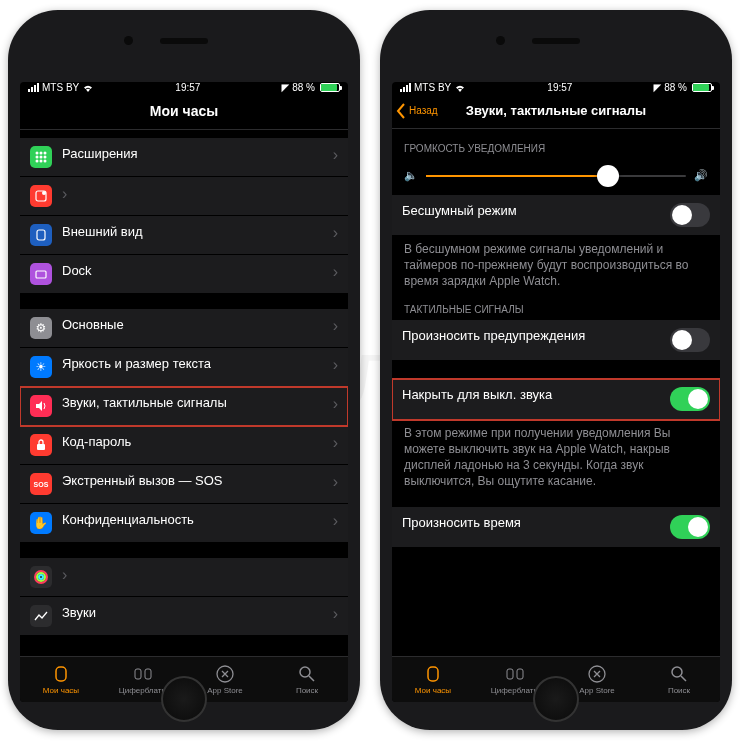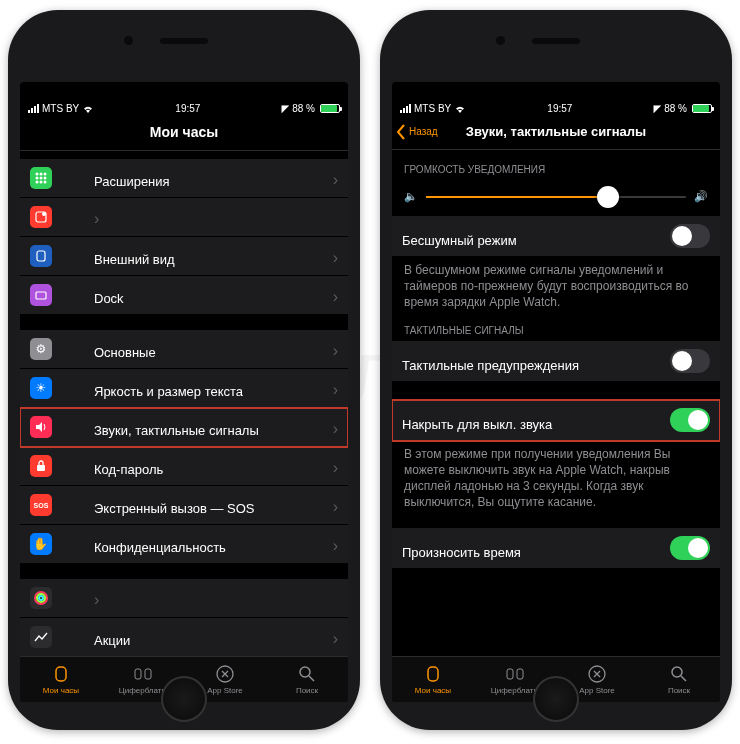--- a/index.html
+++ b/index.html
@@ -69,21 +69,21 @@
     width: 46px;
     height: 46px;
     border: 2px solid #333;
     border-radius: 50%;
     background: radial-gradient(circle, #1a1a1a 0%, #0a0a0a 100%);
   }
   .status-bar {
     display: flex;
     justify-content: space-between;
     align-items: center;
-    padding: 21px 8px 2px;
+    padding: 0 8px 2px;
     font-size: 10px;
     color: #fff;
   }
   .status-left, .status-right { display: flex; align-items: center; gap: 3px; }
   .signal { display: inline-flex; align-items: flex-end; gap: 1px; }
   .signal span { width: 2px; background: #fff; }
   .signal span:nth-child(1){height:3px}
   .signal span:nth-child(2){height:5px}
   .signal span:nth-child(3){height:7px}
   .signal span:nth-child(4){height:9px}
@@ -130,27 +130,26 @@
 
   .content {
     flex: 1;
     overflow-y: hidden;
     background: #000;
   }
   .group { margin-top: 16px; }
   .group.tight { margin-top: 8px; }
   .row {
     display: flex;
-    align-items: flex-end;
+    align-items: flex-start;
     padding: 8px 10px;
     background: #1c1c1e;
     border-bottom: 0.5px solid #000;
     min-height: 36px;
     position: relative;
-    gap: 32px;
   }
   .row:last-child { border-bottom: none; }
   .row.highlight {
     outline: 2px solid #c0392b;
     outline-offset: -1px;
     z-index: 2;
   }
   .row-icon {
     width: 22px; height: 22px;
     border-radius: 5px;
@@ -387,21 +386,21 @@
               </svg>
             </div>
           <span class="chevron">›</span>
         </div>
         <div class="row">
           <div class="row-icon bg-black">
               <svg width="14" height="14" viewBox="0 0 14 14">
                 <path d="M1 11 L5 6 L8 9 L13 3" stroke="#fff" fill="none" stroke-width="1.3"></path>
               </svg>
             </div>
-          <span class="row-label">Акции</span>
+          <span class="row-label">Звуки</span>
           <span class="chevron">›</span>
         </div>
       </div>
     </div>
 
     <div class="tab-bar">
       <div class="tab active">
         <svg class="tab-icon" viewBox="0 0 20 20">
             <rect x="5" y="3" width="10" height="14" rx="4" fill="none" stroke="currentColor" stroke-width="1.5"></rect>
           </svg>
@@ -485,21 +484,21 @@
       <div class="row" style="border-top:0.5px solid #000">
         <span class="row-label">Бесшумный режим</span>
         <div class="switch off">
             <div class="switch-thumb"></div>
           </div>
       </div>
       <div class="footer-text">В бесшумном режиме сигналы уведомлений и таймеров по-прежнему будут воспроизводиться во время зарядки Apple Watch.</div>
 
       <div class="section-header">ТАКТИЛЬНЫЕ СИГНАЛЫ</div>
       <div class="row">
-        <span class="row-label">Тактильные предупреждения</span>
+        <span class="row-label">Произносить предупреждения</span>
         <div class="switch off">
             <div class="switch-thumb"></div>
           </div>
       </div>
 
       <div style="height:18px"></div>
       <div class="row highlight">
         <span class="row-label">Накрыть для выкл. звука</span>
         <div class="switch on">
             <div class="switch-thumb"></div>

